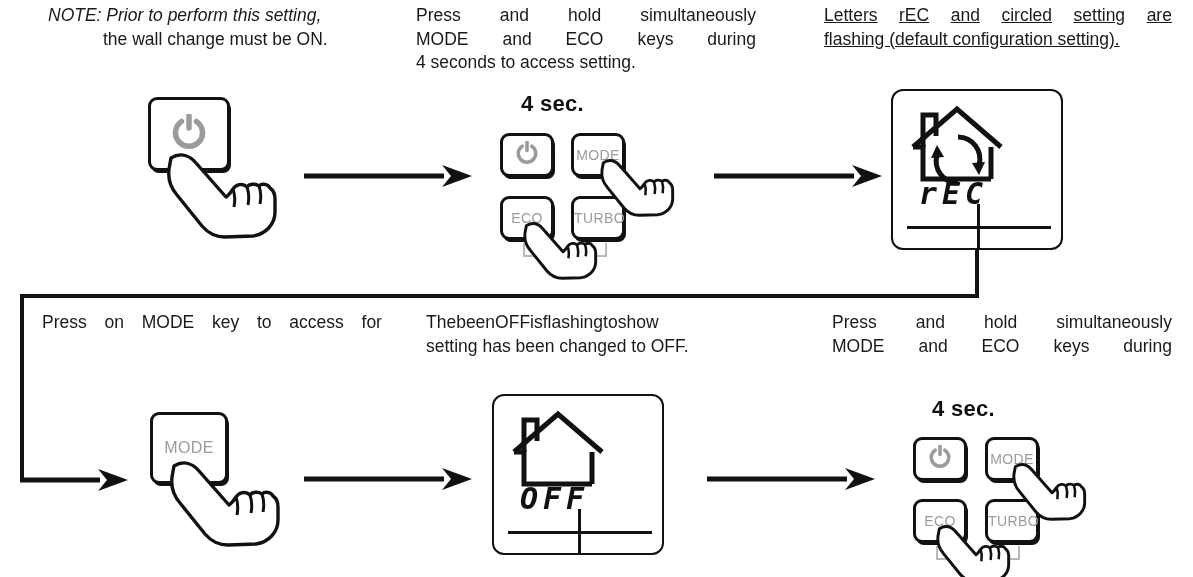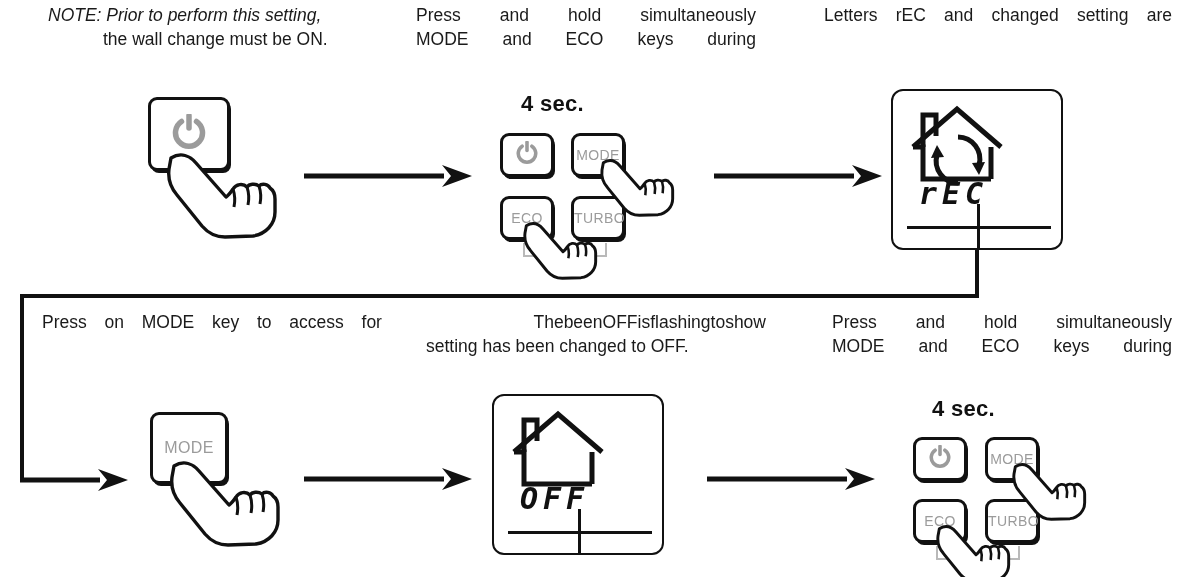--- a/index.html
+++ b/index.html
@@ -58,31 +58,33 @@
       <span>hold</span>
       <span>simultaneously</span>
   </div>
   <div style="display:flex;justify-content:space-between;">
     <span>MODE</span>
       <span>and</span>
       <span>ECO</span>
       <span>keys</span>
       <span>during</span>
   </div>
-</div>
-
-<div class="abs txt" style="left:824px;top:4px;width:348px;">
+  <div class="lastline">4 seconds to access setting.</div>
+</div>
+
+<div class="abs txt" style="left:824px;top:4px;width:348px;text-decoration:underline;">
   <div style="display:flex;justify-content:space-between;">
     <span>Letters</span>
       <span>rEC</span>
       <span>and</span>
-      <span>changed</span>
+      <span>circled</span>
       <span>setting</span>
       <span>are</span>
   </div>
+  <div class="lastline">flashing (default configuration setting).</div>
 </div>
 
 <div class="key big" style="left:148px;top:97px;width:82px;height:74px;">
   <span class="pwr">
     <svg width="34" height="36" viewBox="0 0 34 36">
       <path d="M9.5 7.5 A13.5 13.5 0 1 0 24.5 7.5" fill="none" stroke="#9b9b9b" stroke-width="5.5" stroke-linecap="round"></path>
       <line x1="17" y1="1.5" x2="17" y2="14" stroke="#9b9b9b" stroke-width="5.5" stroke-linecap="round"></line>
     </svg>
   </span>
 </div>
@@ -191,21 +193,21 @@
       <span>on</span>
       <span>MODE</span>
       <span>key</span>
       <span>to</span>
       <span>access</span>
       <span>for</span>
   </div>
 </div>
 
 <div class="abs txt" style="left:426px;top:311px;width:340px;">
-  <div style="display:flex;justify-content:flex-end;">
+  <div style="display:flex;justify-content:flex-start;">
     <span>The</span>
       <span>been</span>
       <span>OFF</span>
       <span>is</span>
       <span>flashing</span>
       <span>to</span>
       <span>show</span>
   </div>
   <div class="lastline">setting has been changed to OFF.</div>
 </div>

